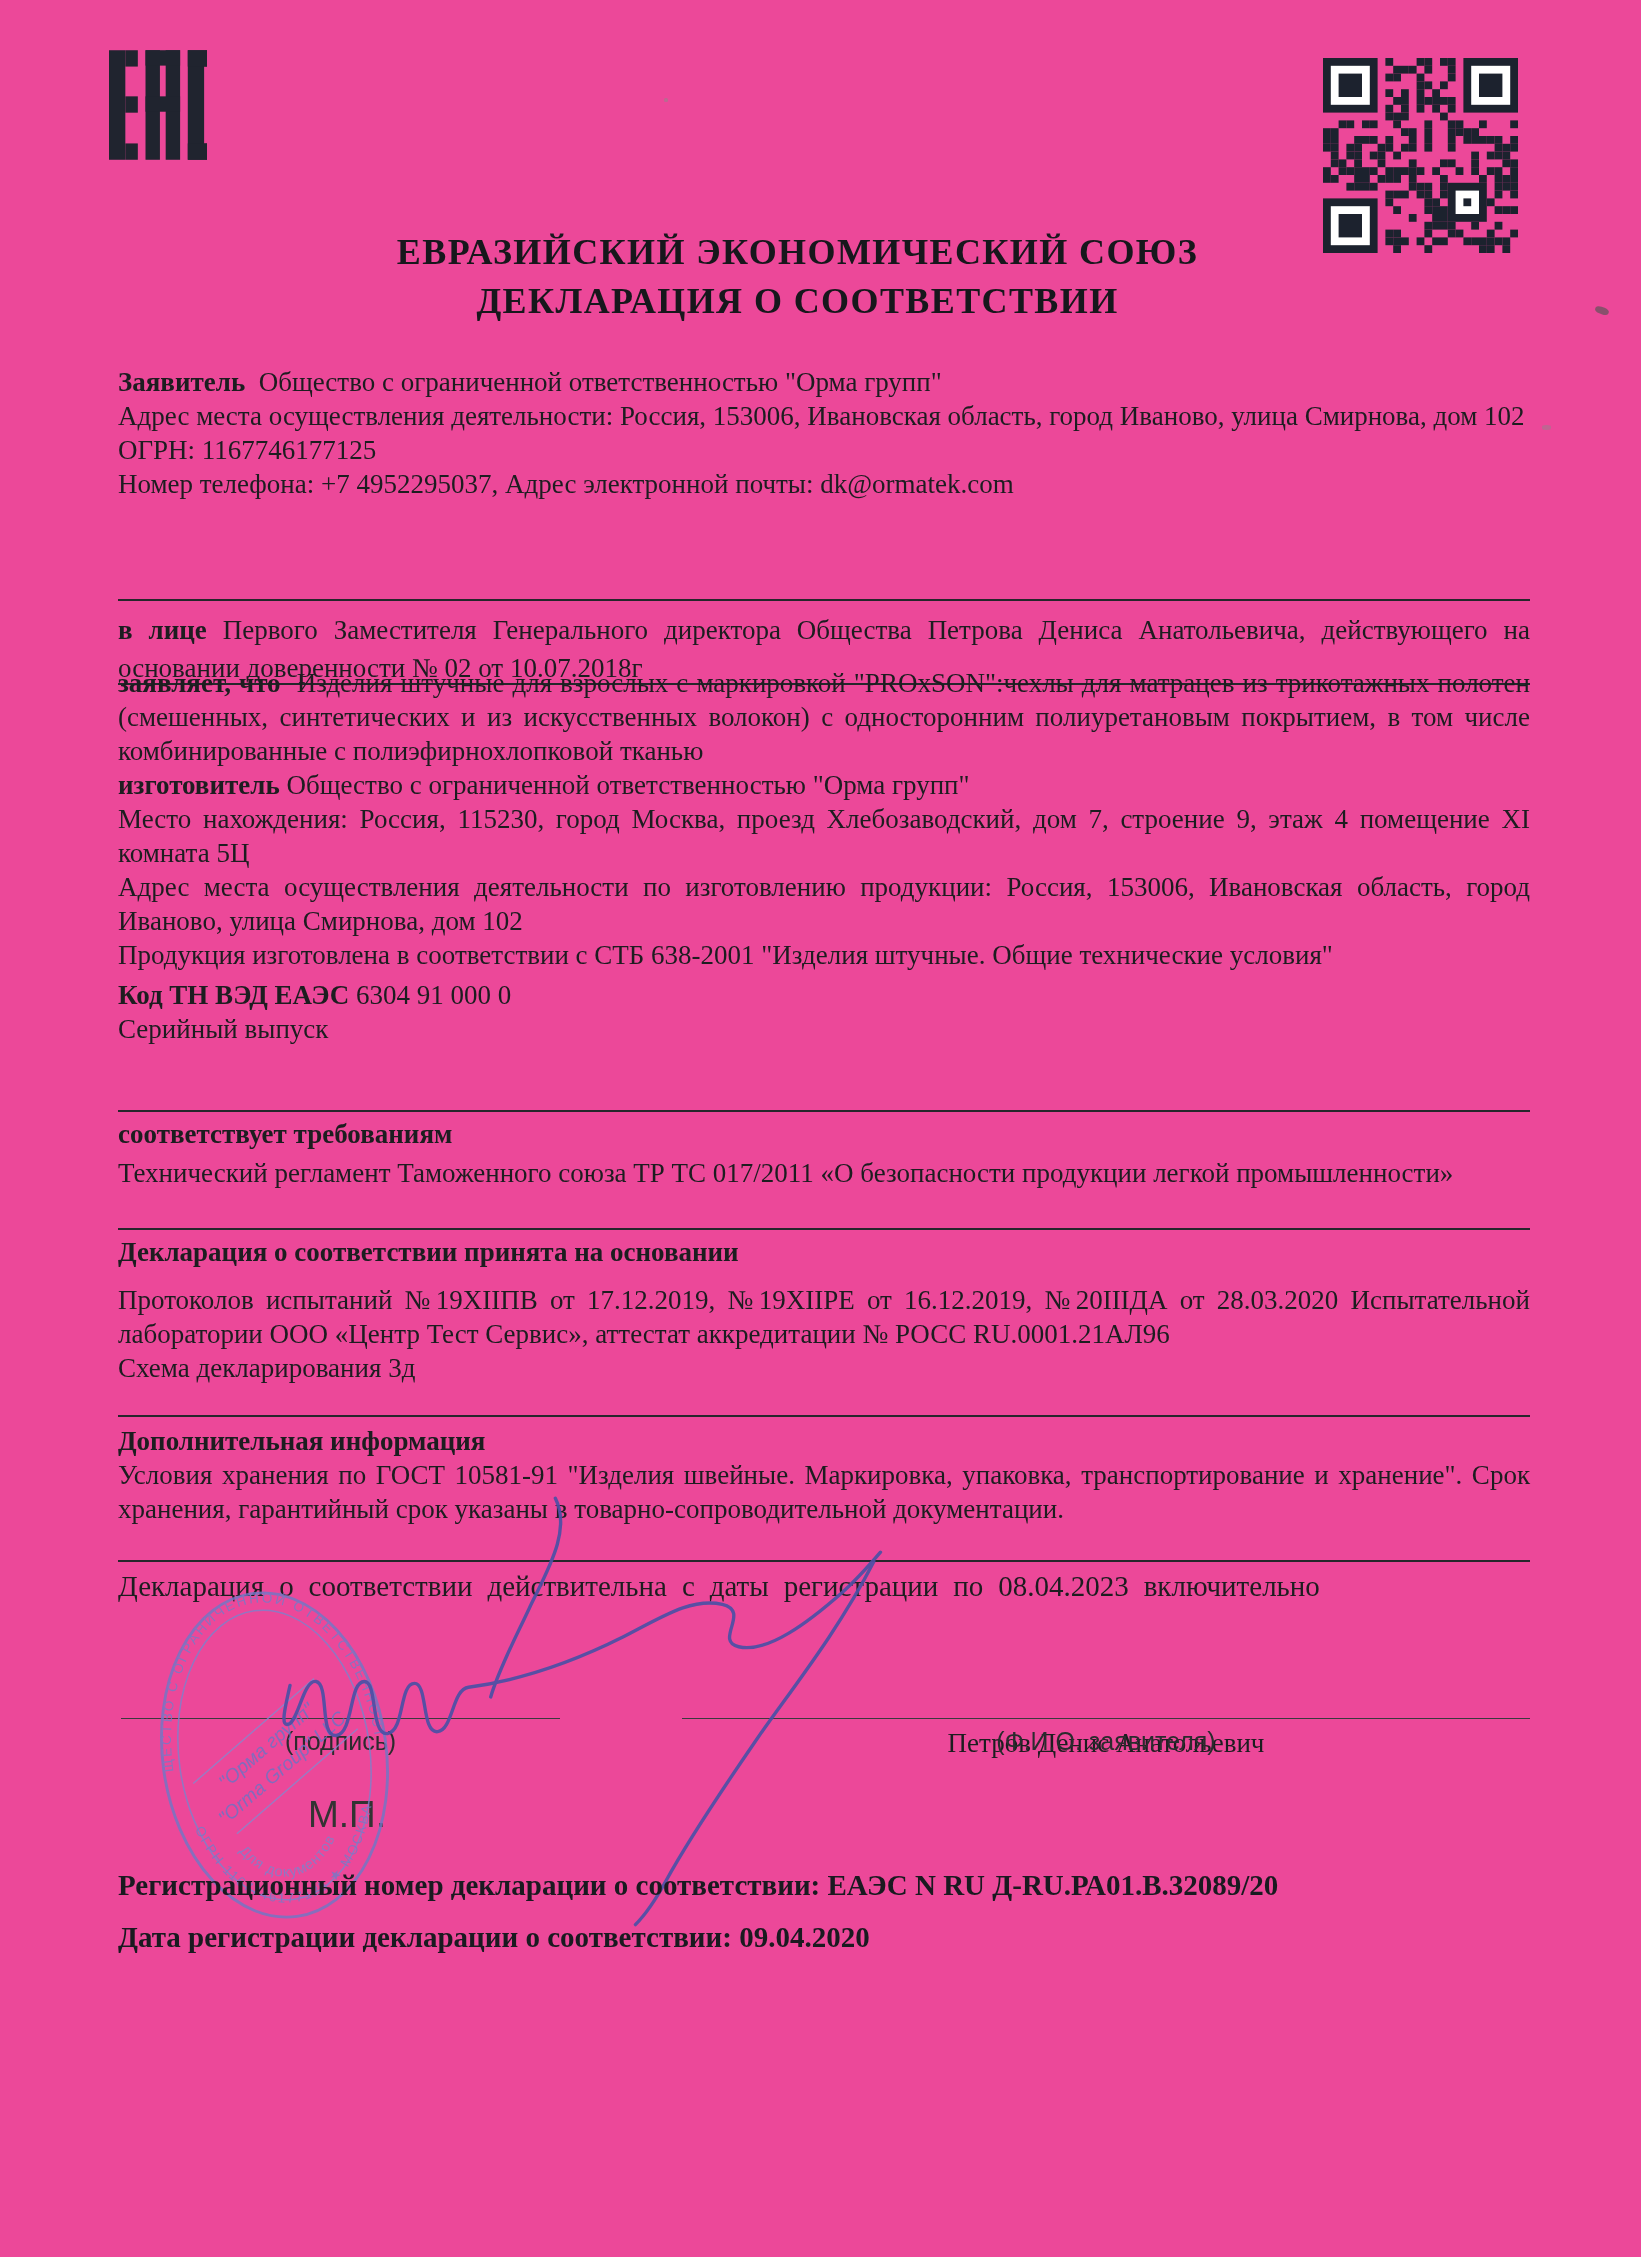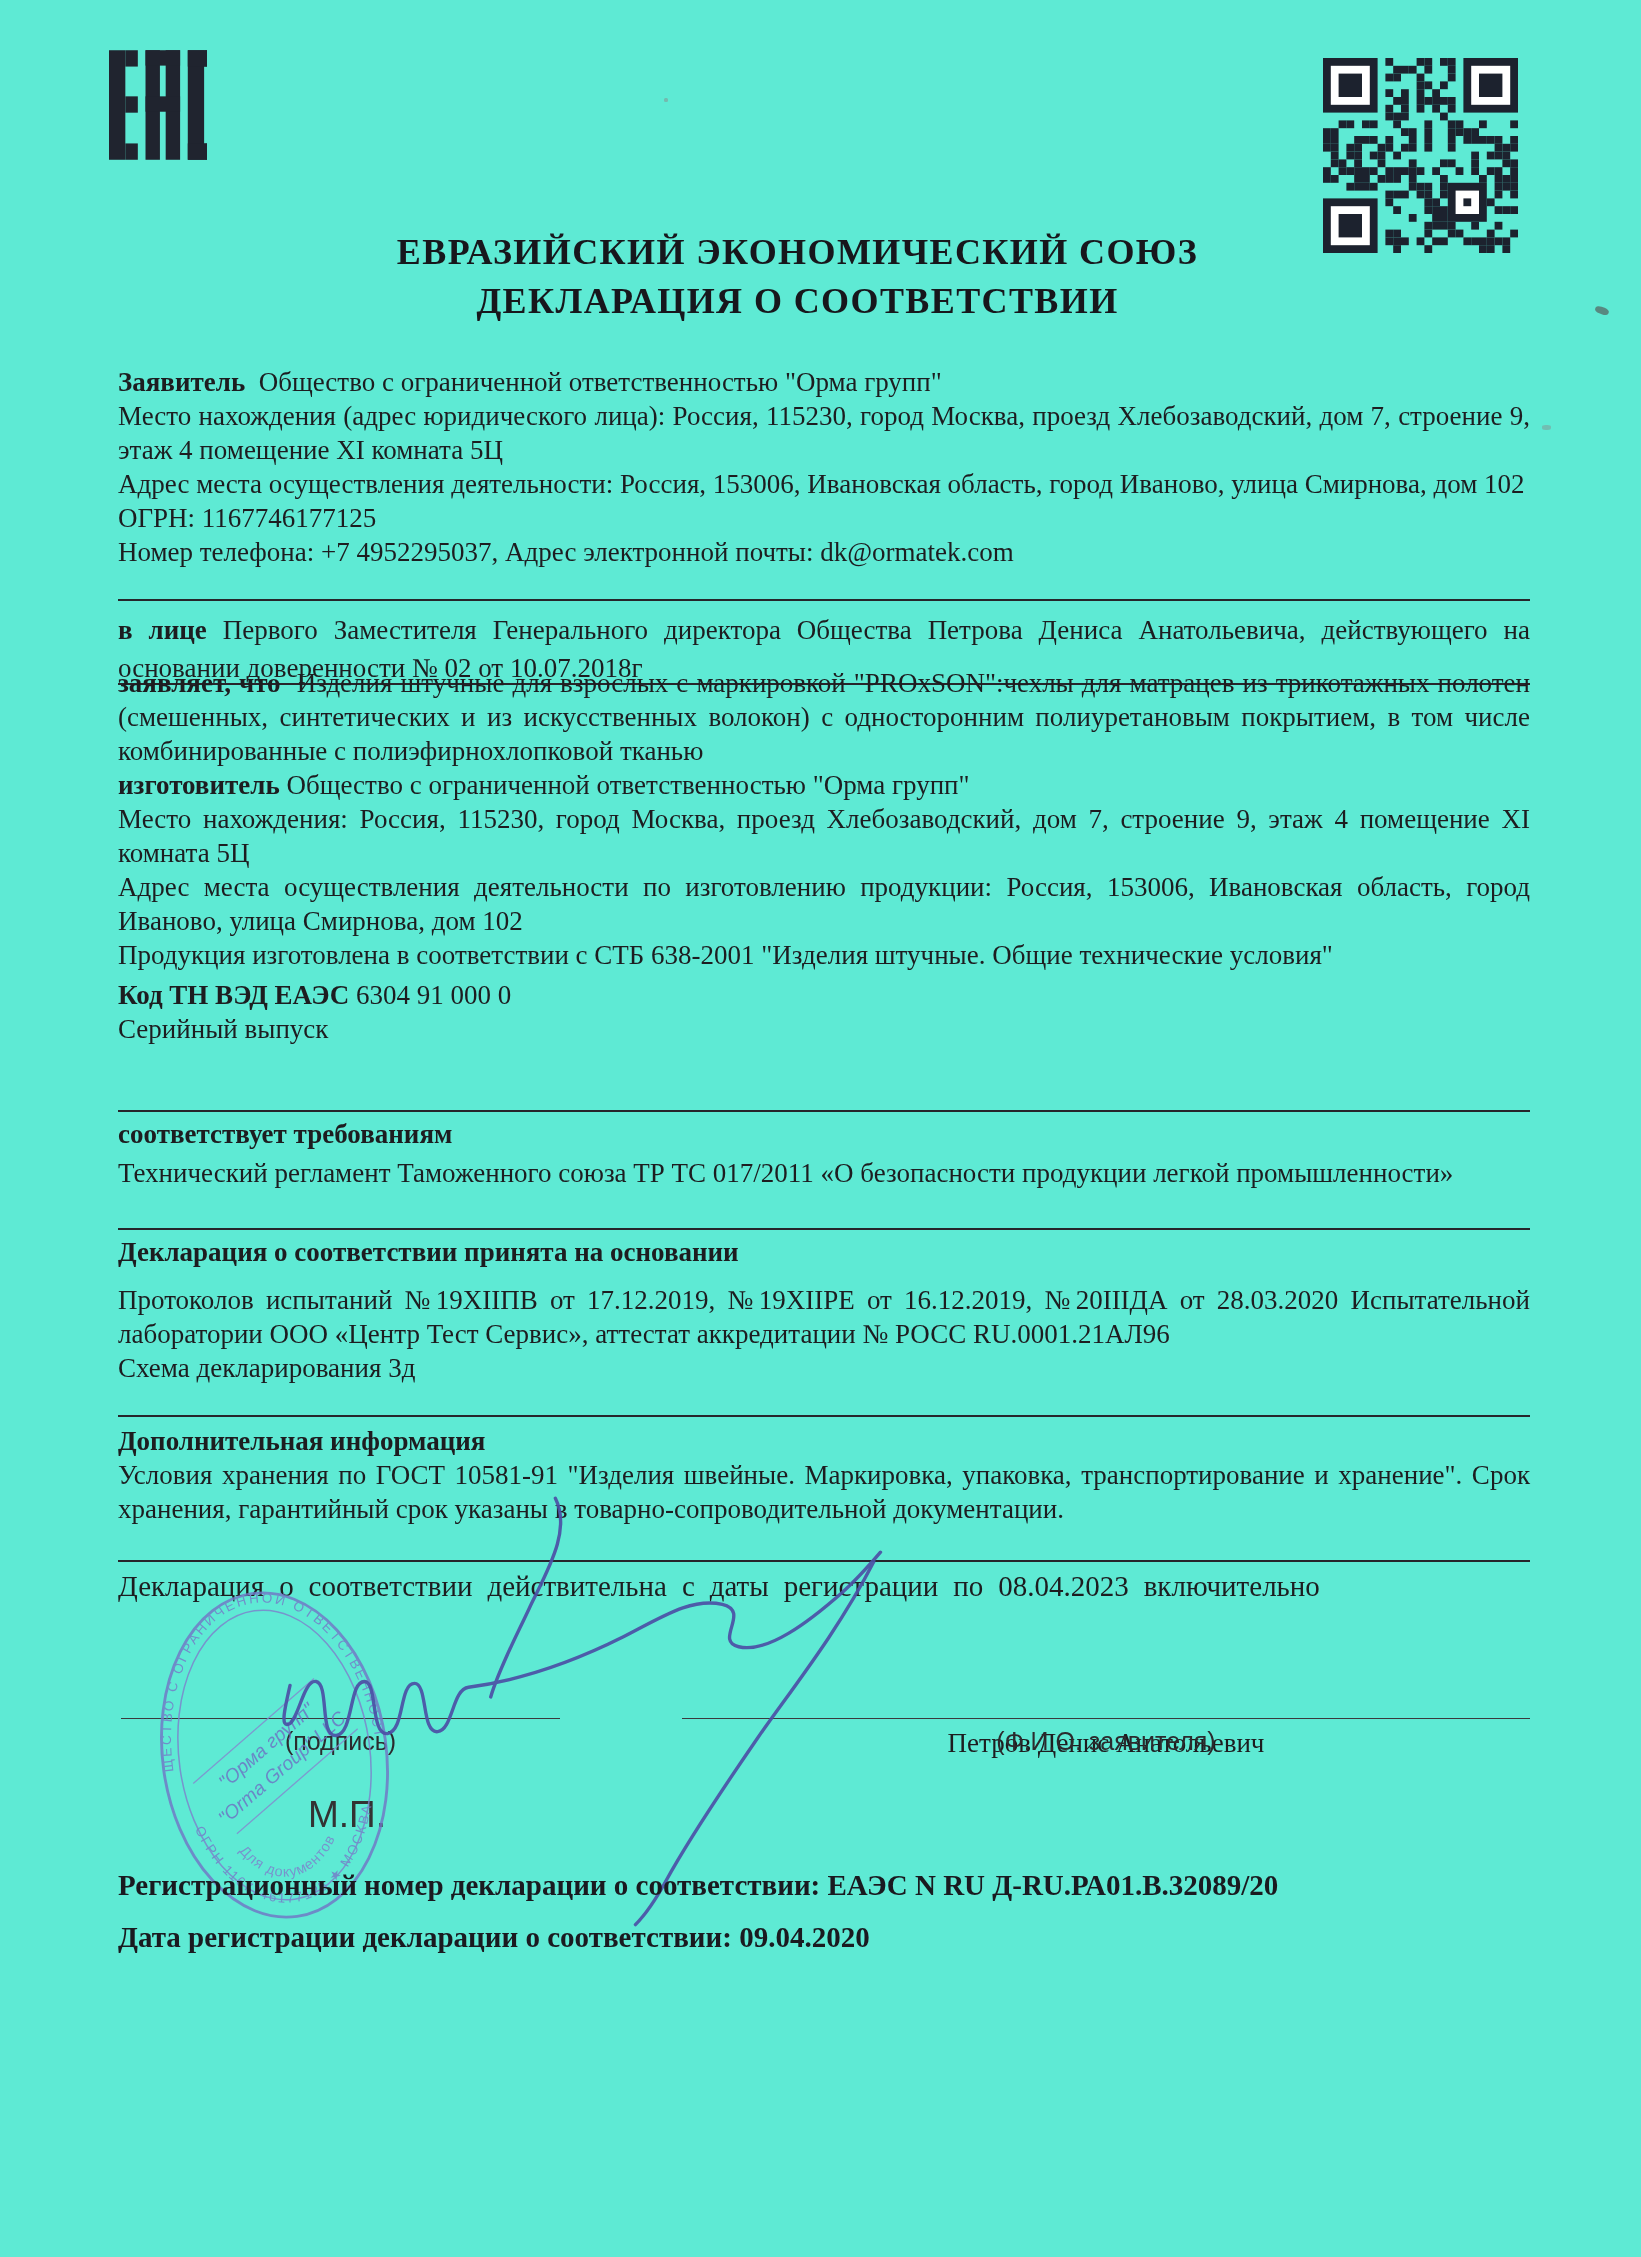--- a/index.html
+++ b/index.html
@@ -1,16 +1,16 @@
 <!DOCTYPE html>
 <html><head>
 <meta charset="utf-8">
 <style>
   html,body{margin:0;padding:0;background:#e9e9e9;}
-  .page{position:relative;width:1641px;height:2257px;background:#5eead4;
+  .page{position:relative;width:1641px;height:2257px;background:#ec4899;
         font-family:"Liberation Serif",serif;color:#1d1d20;overflow:hidden;}
   .abs{position:absolute;}
   p{margin:0;padding:0;}
   .sec{position:absolute;left:118px;width:1412px;font-size:27px;}
   .bld{font-weight:bold;}
   .jst{text-align:justify;}
   .hr{position:absolute;left:118px;width:1412px;border-top:2.9px solid #26262b;height:0;}
   .title{position:absolute;left:116px;width:1363px;text-align:center;
          font-weight:bold;font-size:36px;letter-spacing:1.4px;line-height:49px;color:#17171c;}
   .sA p{line-height:34px;}
@@ -263,21 +263,20 @@
       <rect x="160" y="192" width="8" height="8" fill="#1c222e"></rect>
       <rect x="168" y="192" width="8" height="8" fill="#1c222e"></rect>
       <rect x="184" y="192" width="8" height="8" fill="#1c222e"></rect>
     </svg>
 
   <div class="title" style="top:228px;">ЕВРАЗИЙСКИЙ ЭКОНОМИЧЕСКИЙ СОЮЗ</div>
   <div class="title" style="top:277px;">ДЕКЛАРАЦИЯ О СООТВЕТСТВИИ</div>
 
   <div class="sec sA" style="top:365px;">
     <p class="jst"><span class="bld">Заявитель</span>&nbsp; <span>Общество с ограниченной ответственностью "Орма групп"</span></p>
-    <p class="jst">Место нахождения (адрес юридического лица): Россия, 115230, город Москва, проезд Хлебозаводский, дом 7, строение 9, этаж 4 помещение XI комната 5Ц</p>
     <p class="jst">Адрес места осуществления деятельности: Россия, 153006, Ивановская область, город Иваново, улица Смирнова, дом 102</p>
     <p>ОГРН: 1167746177125</p>
     <p>Номер телефона: +7 4952295037, Адрес электронной почты: dk@ormatek.com</p>
   </div>
   <div class="hr" style="top:599px;"></div>
 
   <div class="sec sB jst" style="top:611px;">
     <span class="bld">в лице</span>
     <span>Первого Заместителя Генерального директора Общества Петрова Дениса Анатольевича, действующего на основании доверенности № 02 от 10.07.2018г</span>
   </div>

